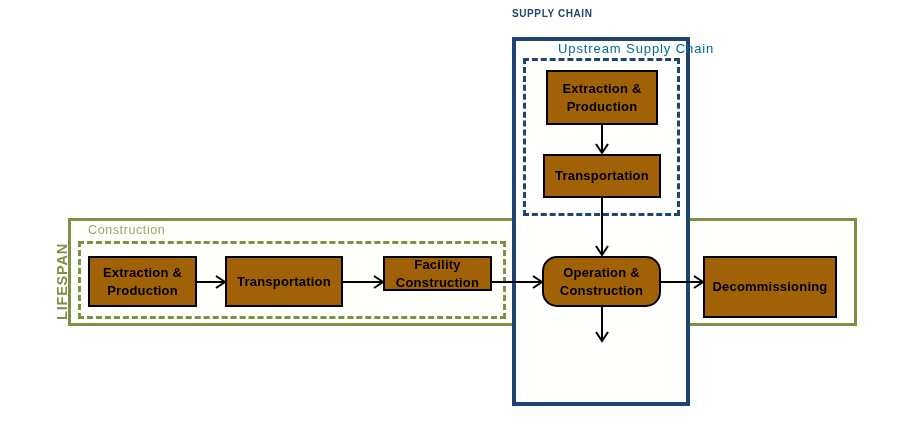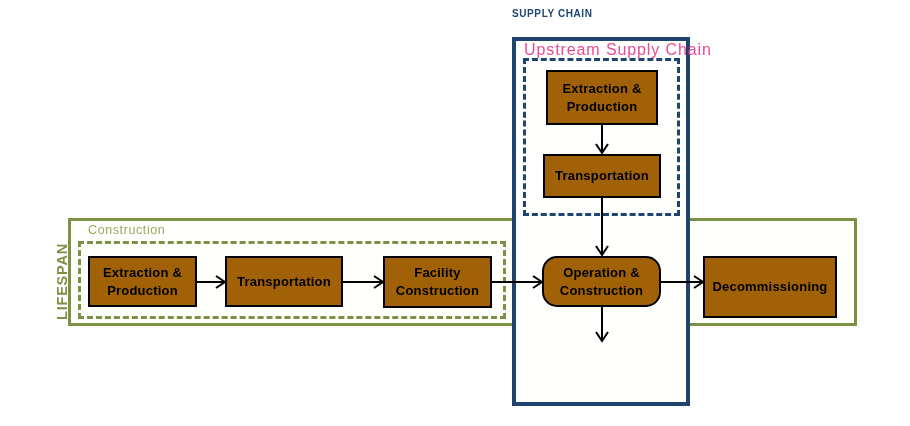--- a/index.html
+++ b/index.html
@@ -58,25 +58,26 @@
   
   .upstream-box {
     position: absolute;
     box-sizing: border-box;
     border: 3px dashed #1F4470;
     background: transparent;
     z-index: 3;
   }
   .upstream-label {
     position: absolute;
-    font-size: 16px;
-    color: #ec4899;
+    font-size: 13px;
+    color: #0369a1;
     letter-spacing: 0.9px;
     white-space: nowrap;
     z-index: 8;
+    margin-left: 34px;
   }
 
   
   .lifespan-box {
     position: absolute;
     box-sizing: border-box;
     border: 3px solid #7C9144;
     background: #fffffc;
     z-index: 1;
   }
@@ -165,21 +166,21 @@
       <div>Production</div>
     </div>
   </div>
 
   <div class="pbox" style="left:225px; top:256px; width:118px; height:51px;">
     <div>
       <div>Transportation</div>
     </div>
   </div>
 
-  <div class="pbox" style="left:383px; top:256px; width:109px; height:52px;">
+  <div class="pbox" style="left:383px; top:256px; width:109px; height:35px;">
     <div>
       <div>Facility</div>
       <div>Construction</div>
     </div>
   </div>
 
   <div class="pbox" style="left:542px; top:256px; width:119px; height:51px;border-radius:15px;">
     <div>
       <div>Operation  &amp;</div>
       <div>Construction</div>

